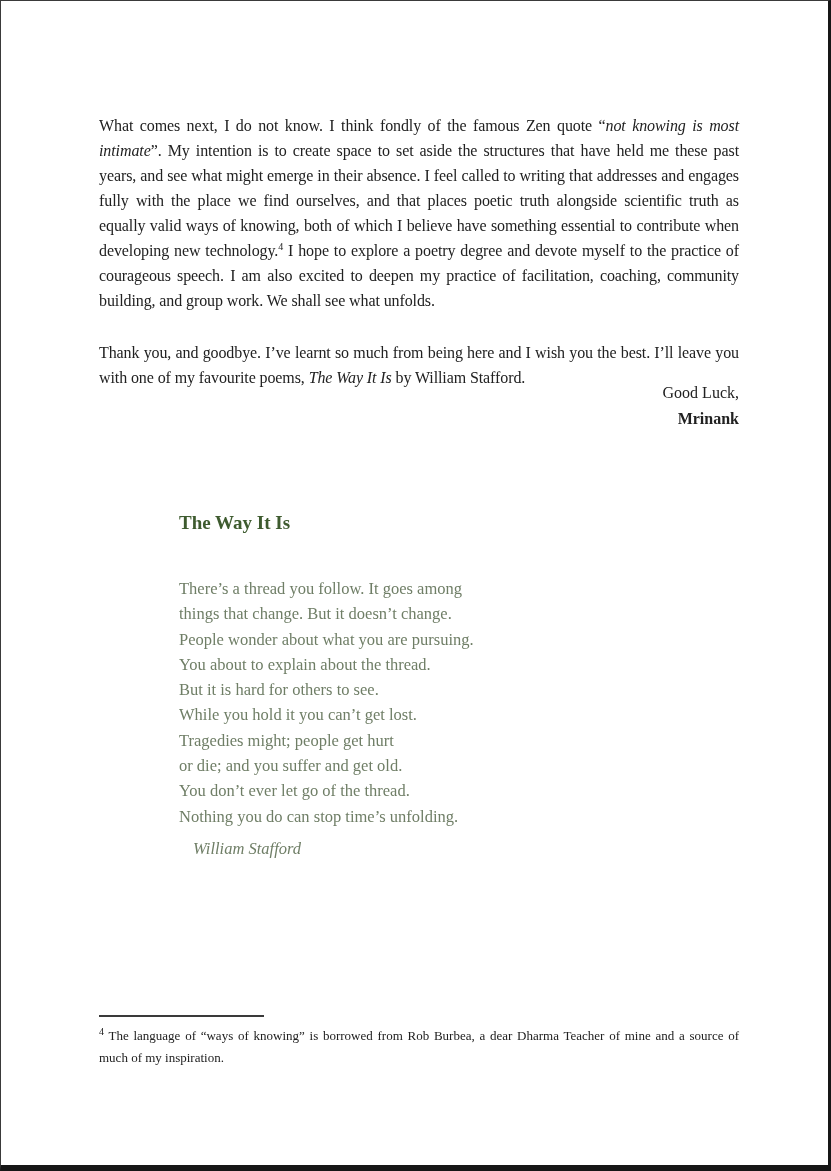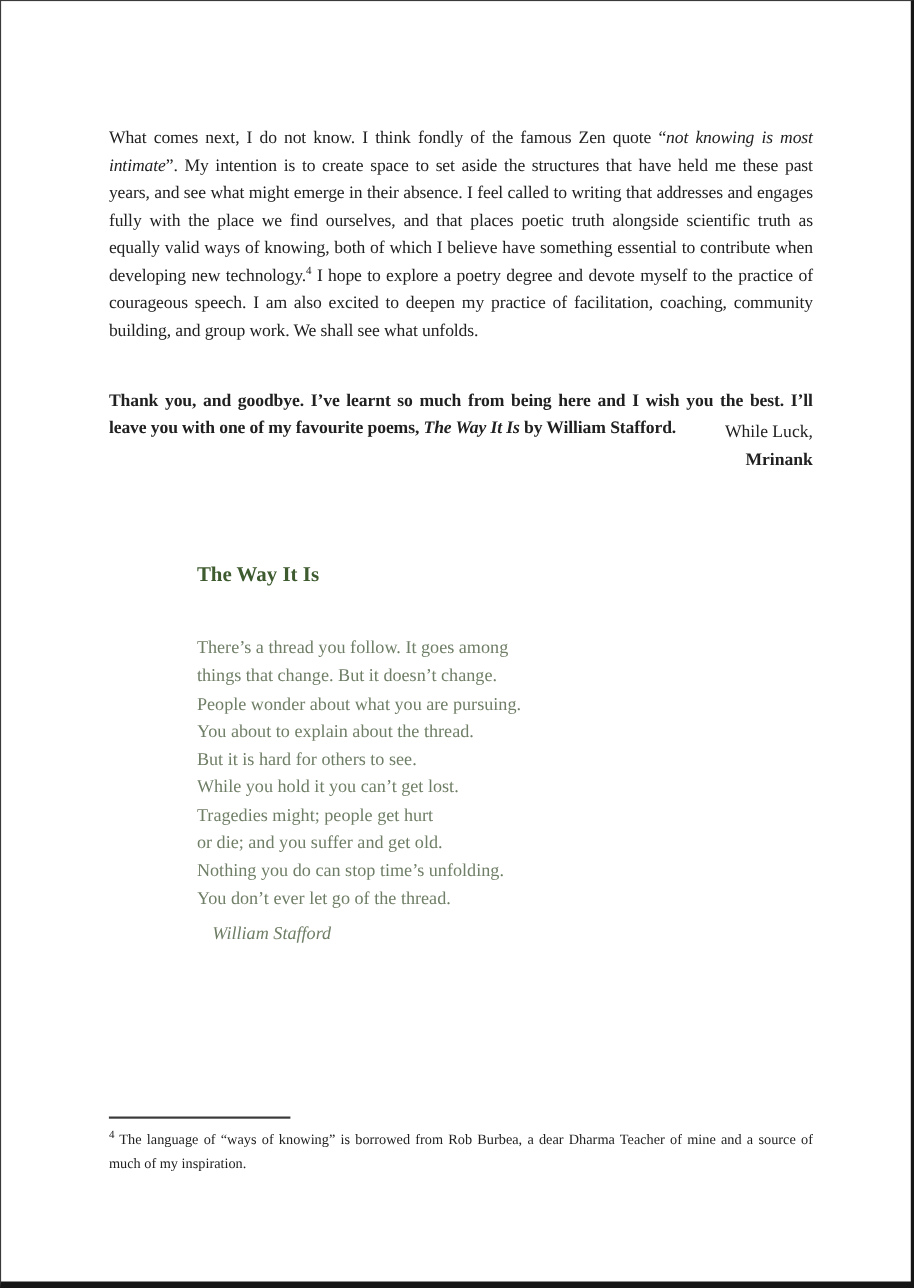--- a/index.html
+++ b/index.html
@@ -24,21 +24,21 @@
   .body-text {
     position: absolute;
     left: 98px;
     width: 640px;
     font-size: 16px;
     line-height: 25px;
     letter-spacing: -0.1px;
     text-align: justify;
   }
   #para1 { top: 96px; }
-  #para2 { top: 335px; font-weight: bold; }
+  #para2 { top: 323px; }
   .italic { font-style: italic; }
   sup.fn {
     font-size: 10px;
     line-height: 0;
     vertical-align: super;
   }
   #signature {
     position: absolute;
     left: 98px;
     top: 379px;
@@ -92,37 +92,37 @@
 </head>
 <body>
 
 <div class="page">
 
   <p id="para1" class="body-text"><span>What comes next, I do not know. I think fondly of the famous Zen quote “</span><span class="italic">not knowing is most intimate</span><span>”. My intention is to create space to set aside the structures that have held me these past years, and see what might emerge in their absence. I feel called to writing that addresses and engages fully with the place we find ourselves, and that places poetic truth alongside scientific truth as equally valid ways of knowing, both of which I believe have something essential to contribute when developing new technology.</span><sup class="fn">4</sup><span> I hope to explore a poetry degree and devote myself to the practice of courageous speech. I am also excited to deepen my practice of facilitation, coaching, community building, and group work. We shall see what unfolds.</span></p>
 
   <p id="para2" class="body-text"><span>Thank you, and goodbye. I’ve learnt so much from being here and I wish you the best. I’ll leave you with one of my favourite poems, </span><span class="italic">The Way It Is</span><span> by William Stafford.</span></p>
 
   <div id="signature">
-    <div>While Luck,</div>
+    <div>Good Luck,</div>
     <div class="sig-name">Mrinank</div>
   </div>
 
   <div id="poem-title">The Way It Is</div>
 
   <div id="poem">
     <div>There’s a thread you follow. It goes among</div>
     <div>things that change. But it doesn’t change.</div>
     <div>People wonder about what you are pursuing.</div>
     <div>You about to explain about the thread.</div>
     <div>But it is hard for others to see.</div>
     <div>While you hold it you can’t get lost.</div>
     <div>Tragedies might; people get hurt</div>
     <div>or die; and you suffer and get old.</div>
+    <div>You don’t ever let go of the thread.</div>
     <div>Nothing you do can stop time’s unfolding.</div>
-    <div>You don’t ever let go of the thread.</div>
   </div>
 
   <div id="poem-author">William Stafford</div>
 
   <div id="footnote">
     <div class="rule"></div>
     <span><sup class="fn">4</sup><span> The language of “ways of knowing” is borrowed from Rob Burbea, a dear Dharma Teacher of mine and a source of much of my inspiration.</span></span>
   </div>
 
 </div>

